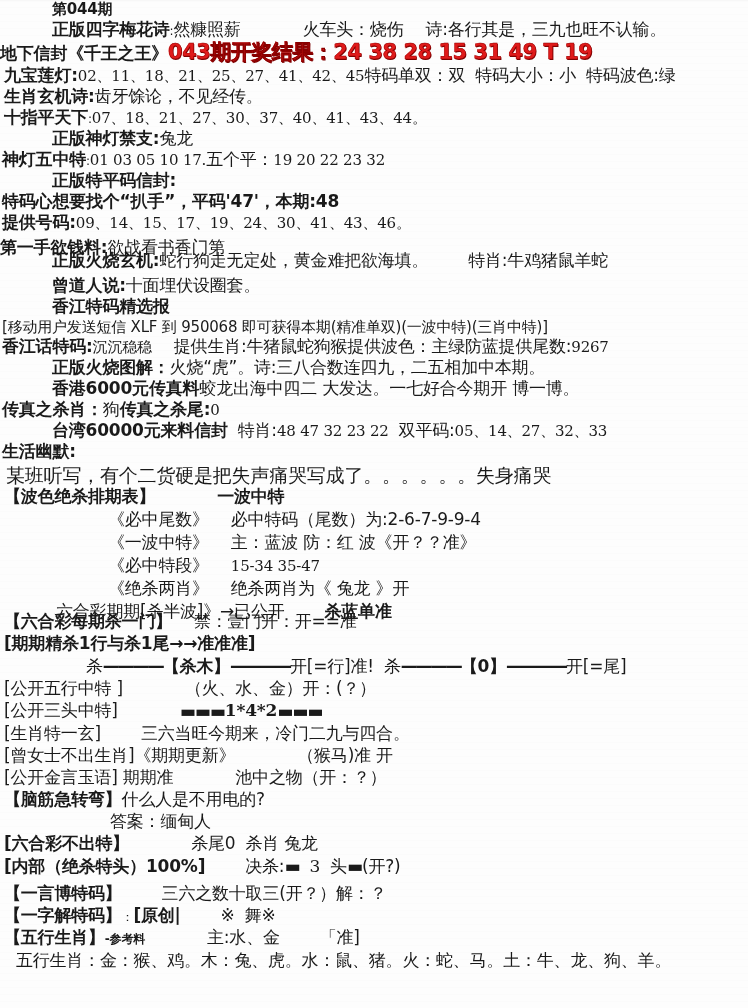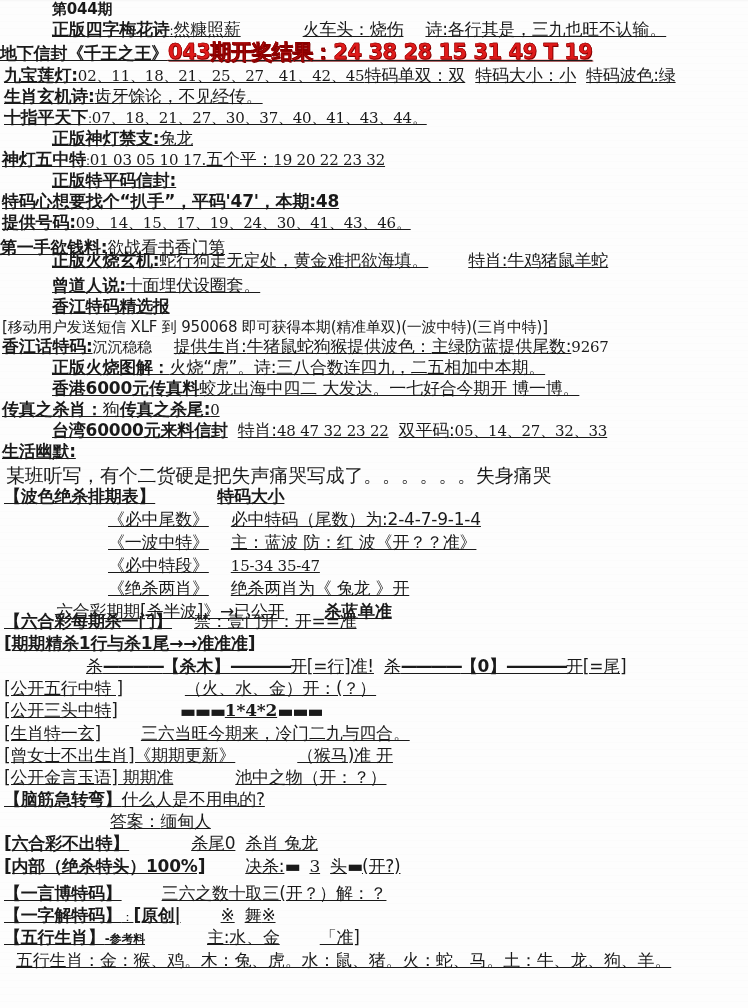--- a/index.html
+++ b/index.html
@@ -41,21 +41,21 @@
   .ln {
     position: relative;
     white-space: nowrap;
     line-height: 1.0;
     letter-spacing: -0.2px;
   }
   
   .t    { display: inline; }
   .sm   { font-size: 12px; }
   .md   { font-size: 15px; }
-  .lg   { font-size: 17px; text-decoration: underline; }
+  .lg   { font-size: 17px; }
   .xl   { font-size: 19px; }
   .num  { font-family: "DejaVu Serif", "Liberation Serif", serif; }
   .bold { font-weight: 700; }
   .headline-red {
     color: #e01b1b;
     font-weight: 900;
     font-size: 21px;
     letter-spacing: -0.5px;
     text-shadow: 0.6px 0.6px 0 #7a0000, -0.4px -0.4px 0 #ff6b6b;
     -webkit-text-stroke: 0.4px #8a0000;
@@ -173,25 +173,25 @@
     </div>
 
     <div class="ln xl" style="top:92px; padding-left:6px;">
       <span class="t">某班听写，有个二货硬是把失声痛哭写成了。。。。。。失身痛哭</span>
     </div>
   </div>
 
   <div class="sec" style="top:488px;">
 
     <div class="ln lg" style="top:0px; padding-left:4px;">
-      <span class="t bold">【波色绝杀排期表】</span><span class="gap-xl"></span><span class="t bold">特码大小</span>
+      <span class="t bold">【波色绝杀排期表】</span><span class="gap-xl"></span><span class="t bold">一波中特</span>
     </div>
 
     <div class="ln lg" style="top:6px; padding-left:108px;">
-      <span class="t">《必中尾数》</span><span class="gap-m"></span><span class="t">必中特码（尾数）为:2-4-7-9-1-4</span>
+      <span class="t">《必中尾数》</span><span class="gap-m"></span><span class="t">必中特码（尾数）为:2-6-7-9-9-4</span>
     </div>
 
     <div class="ln lg" style="top:12px; padding-left:108px;">
       <span class="t">《一波中特》</span><span class="gap-m"></span><span class="t">主：蓝波 防：红 波《开？？准》</span>
     </div>
 
     <div class="ln lg" style="top:18px; padding-left:108px;">
       <span class="t">《必中特段》</span><span class="gap-m"></span><span class="t md num">15-34  35-47</span>
     </div>
 

